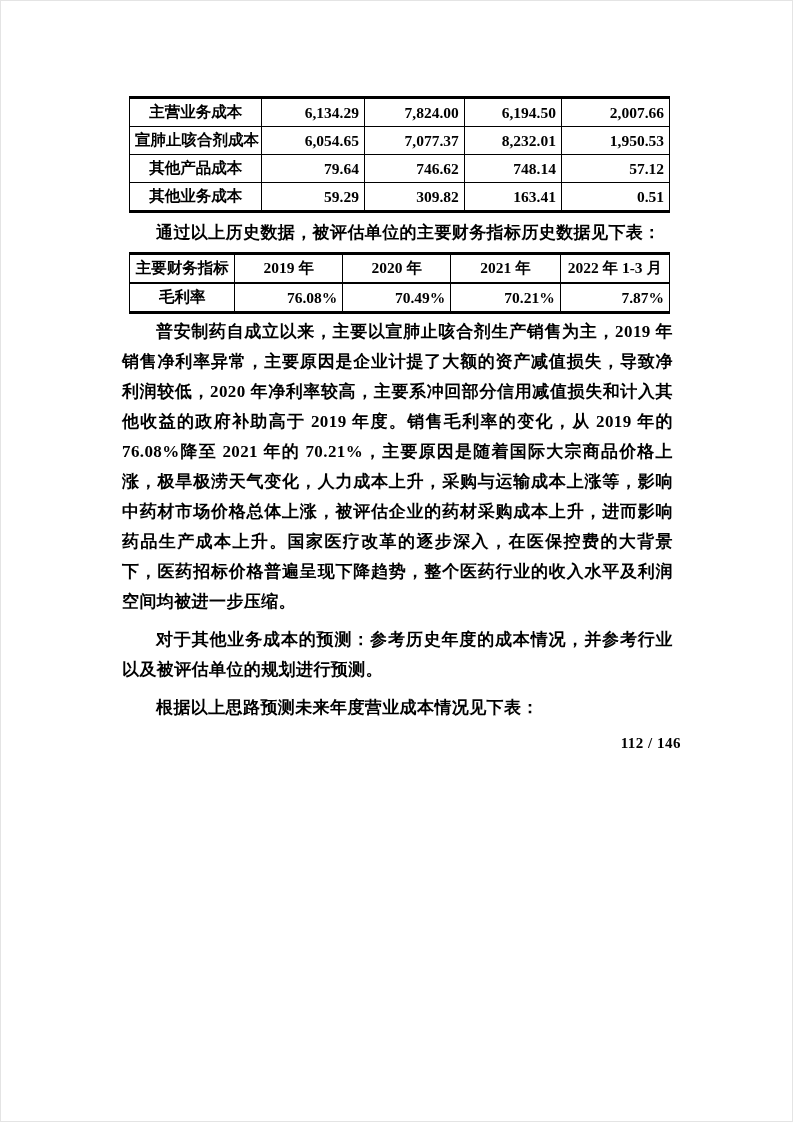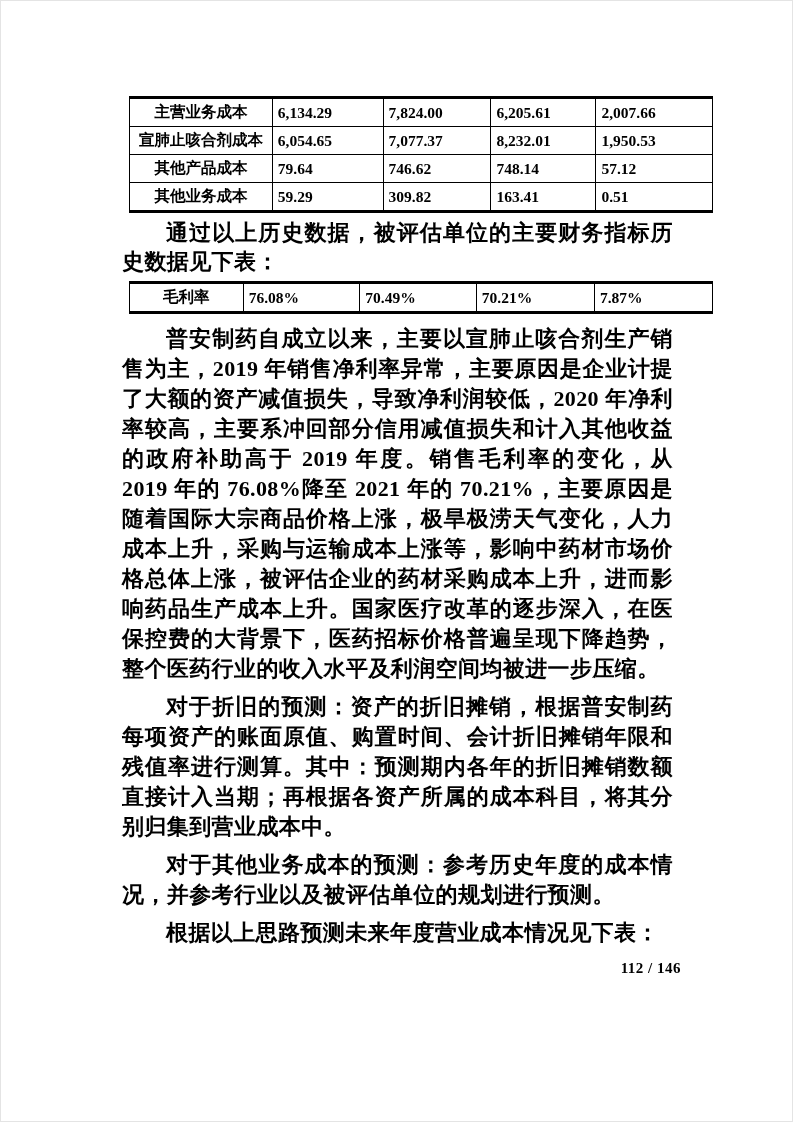--- a/index.html
+++ b/index.html
@@ -14,47 +14,47 @@
     font-weight: 700;
     color: #000;
   }
   .content {
     padding: 95px 119px 0 121px;
     box-sizing: border-box;
   }
   table.doc-table {
     border-collapse: collapse;
     table-layout: fixed;
-    width: 584px;
+    width: 541px;
     margin-left: 7px;
     border-top: 3px solid #000;
     border-bottom: 3px solid #000;
   }
   table.doc-table td, table.doc-table th {
     border: 1px solid #000;
     height: 27px;
     padding: 0 5px;
     font-size: 15.5px;
     font-weight: 700;
     overflow: hidden;
     white-space: nowrap;
   }
   td.lbl, th.hdr { text-align: center; }
-  td.num { }
+  td.num { text-align: right; }
   table.t2 tr.hdr-row th { border-bottom: 2px solid #000; }
   .para {
-    font-size: 22px;
+    font-size: 17px;
     line-height: 30px;
     letter-spacing: 0.4px;
     text-align: justify;
     text-indent: 2em;
     margin: 8px 0 0 0;
   }
   .intro { margin: 5px 0 5px 0; line-height: 29px; }
-  .p-first { margin-top: 10px; }
+  .p-first { margin-top: 3px; }
   .footer {
     text-align: right;
     margin: 12px -8px 0 0;
     font-size: 15px;
     letter-spacing: 0.5px;
   }
 </style>
 </head>
 <body>
 
@@ -66,21 +66,21 @@
         <col style="width:19%">
         <col style="width:18.5%">
         <col style="width:18%">
         <col style="width:20%">
     </colgroup>
     <tbody>
       <tr>
         <td class="lbl">主营业务成本</td>
         <td class="num">6,134.29</td>
         <td class="num">7,824.00</td>
-        <td class="num">6,205.61</td>
+        <td class="num">6,194.50</td>
         <td class="num">2,007.66</td>
       </tr>
       <tr>
         <td class="lbl">宣肺止咳合剂成本</td>
         <td class="num">6,054.65</td>
         <td class="num">7,077.37</td>
         <td class="num">8,232.01</td>
         <td class="num">1,950.53</td>
       </tr>
       <tr>
@@ -104,30 +104,36 @@
 
   <table class="doc-table t2">
     <colgroup>
       <col style="width:19.5%">
         <col style="width:20%">
         <col style="width:20%">
         <col style="width:20.25%">
         <col style="width:20.25%">
     </colgroup>
     <tbody>
+      <tr class="hdr-row">
+        <th class="hdr">主要财务指标</th>
+        <th class="hdr">2019 年</th>
+        <th class="hdr">2020 年</th>
+        <th class="hdr">2021 年</th>
+        <th class="hdr">2022 年 1-3 月</th>
+      </tr>
       <tr>
         <td class="lbl">毛利率</td>
         <td class="num">76.08%</td>
         <td class="num">70.49%</td>
         <td class="num">70.21%</td>
         <td class="num">7.87%</td>
       </tr>
     </tbody>
   </table>
 
   <div class="para p-first">普安制药自成立以来，主要以宣肺止咳合剂生产销售为主，2019 年销售净利率异常，主要原因是企业计提了大额的资产减值损失，导致净利润较低，2020 年净利率较高，主要系冲回部分信用减值损失和计入其他收益的政府补助高于 2019 年度。销售毛利率的变化，从 2019 年的 76.08%降至 2021 年的 70.21%，主要原因是随着国际大宗商品价格上涨，极旱极涝天气变化，人力成本上升，采购与运输成本上涨等，影响中药材市场价格总体上涨，被评估企业的药材采购成本上升，进而影响药品生产成本上升。国家医疗改革的逐步深入，在医保控费的大背景下，医药招标价格普遍呈现下降趋势，整个医药行业的收入水平及利润空间均被进一步压缩。</div>
-  <div class="para">对于折旧的预测：资产的折旧摊销，根据普安制药每项资产的账面原值、购置时间、会计折旧摊销年限和残值率进行测算。其中：预测期内各年的折旧摊销数额直接计入当期；再根据各资产所属的成本科目，将其分别归集到营业成本中。</div>
   <div class="para">对于其他业务成本的预测：参考历史年度的成本情况，并参考行业以及被评估单位的规划进行预测。</div>
   <div class="para">根据以上思路预测未来年度营业成本情况见下表：</div>
 
   <div class="footer">112 / 146</div>
 
 </div>
 
 </body></html>

